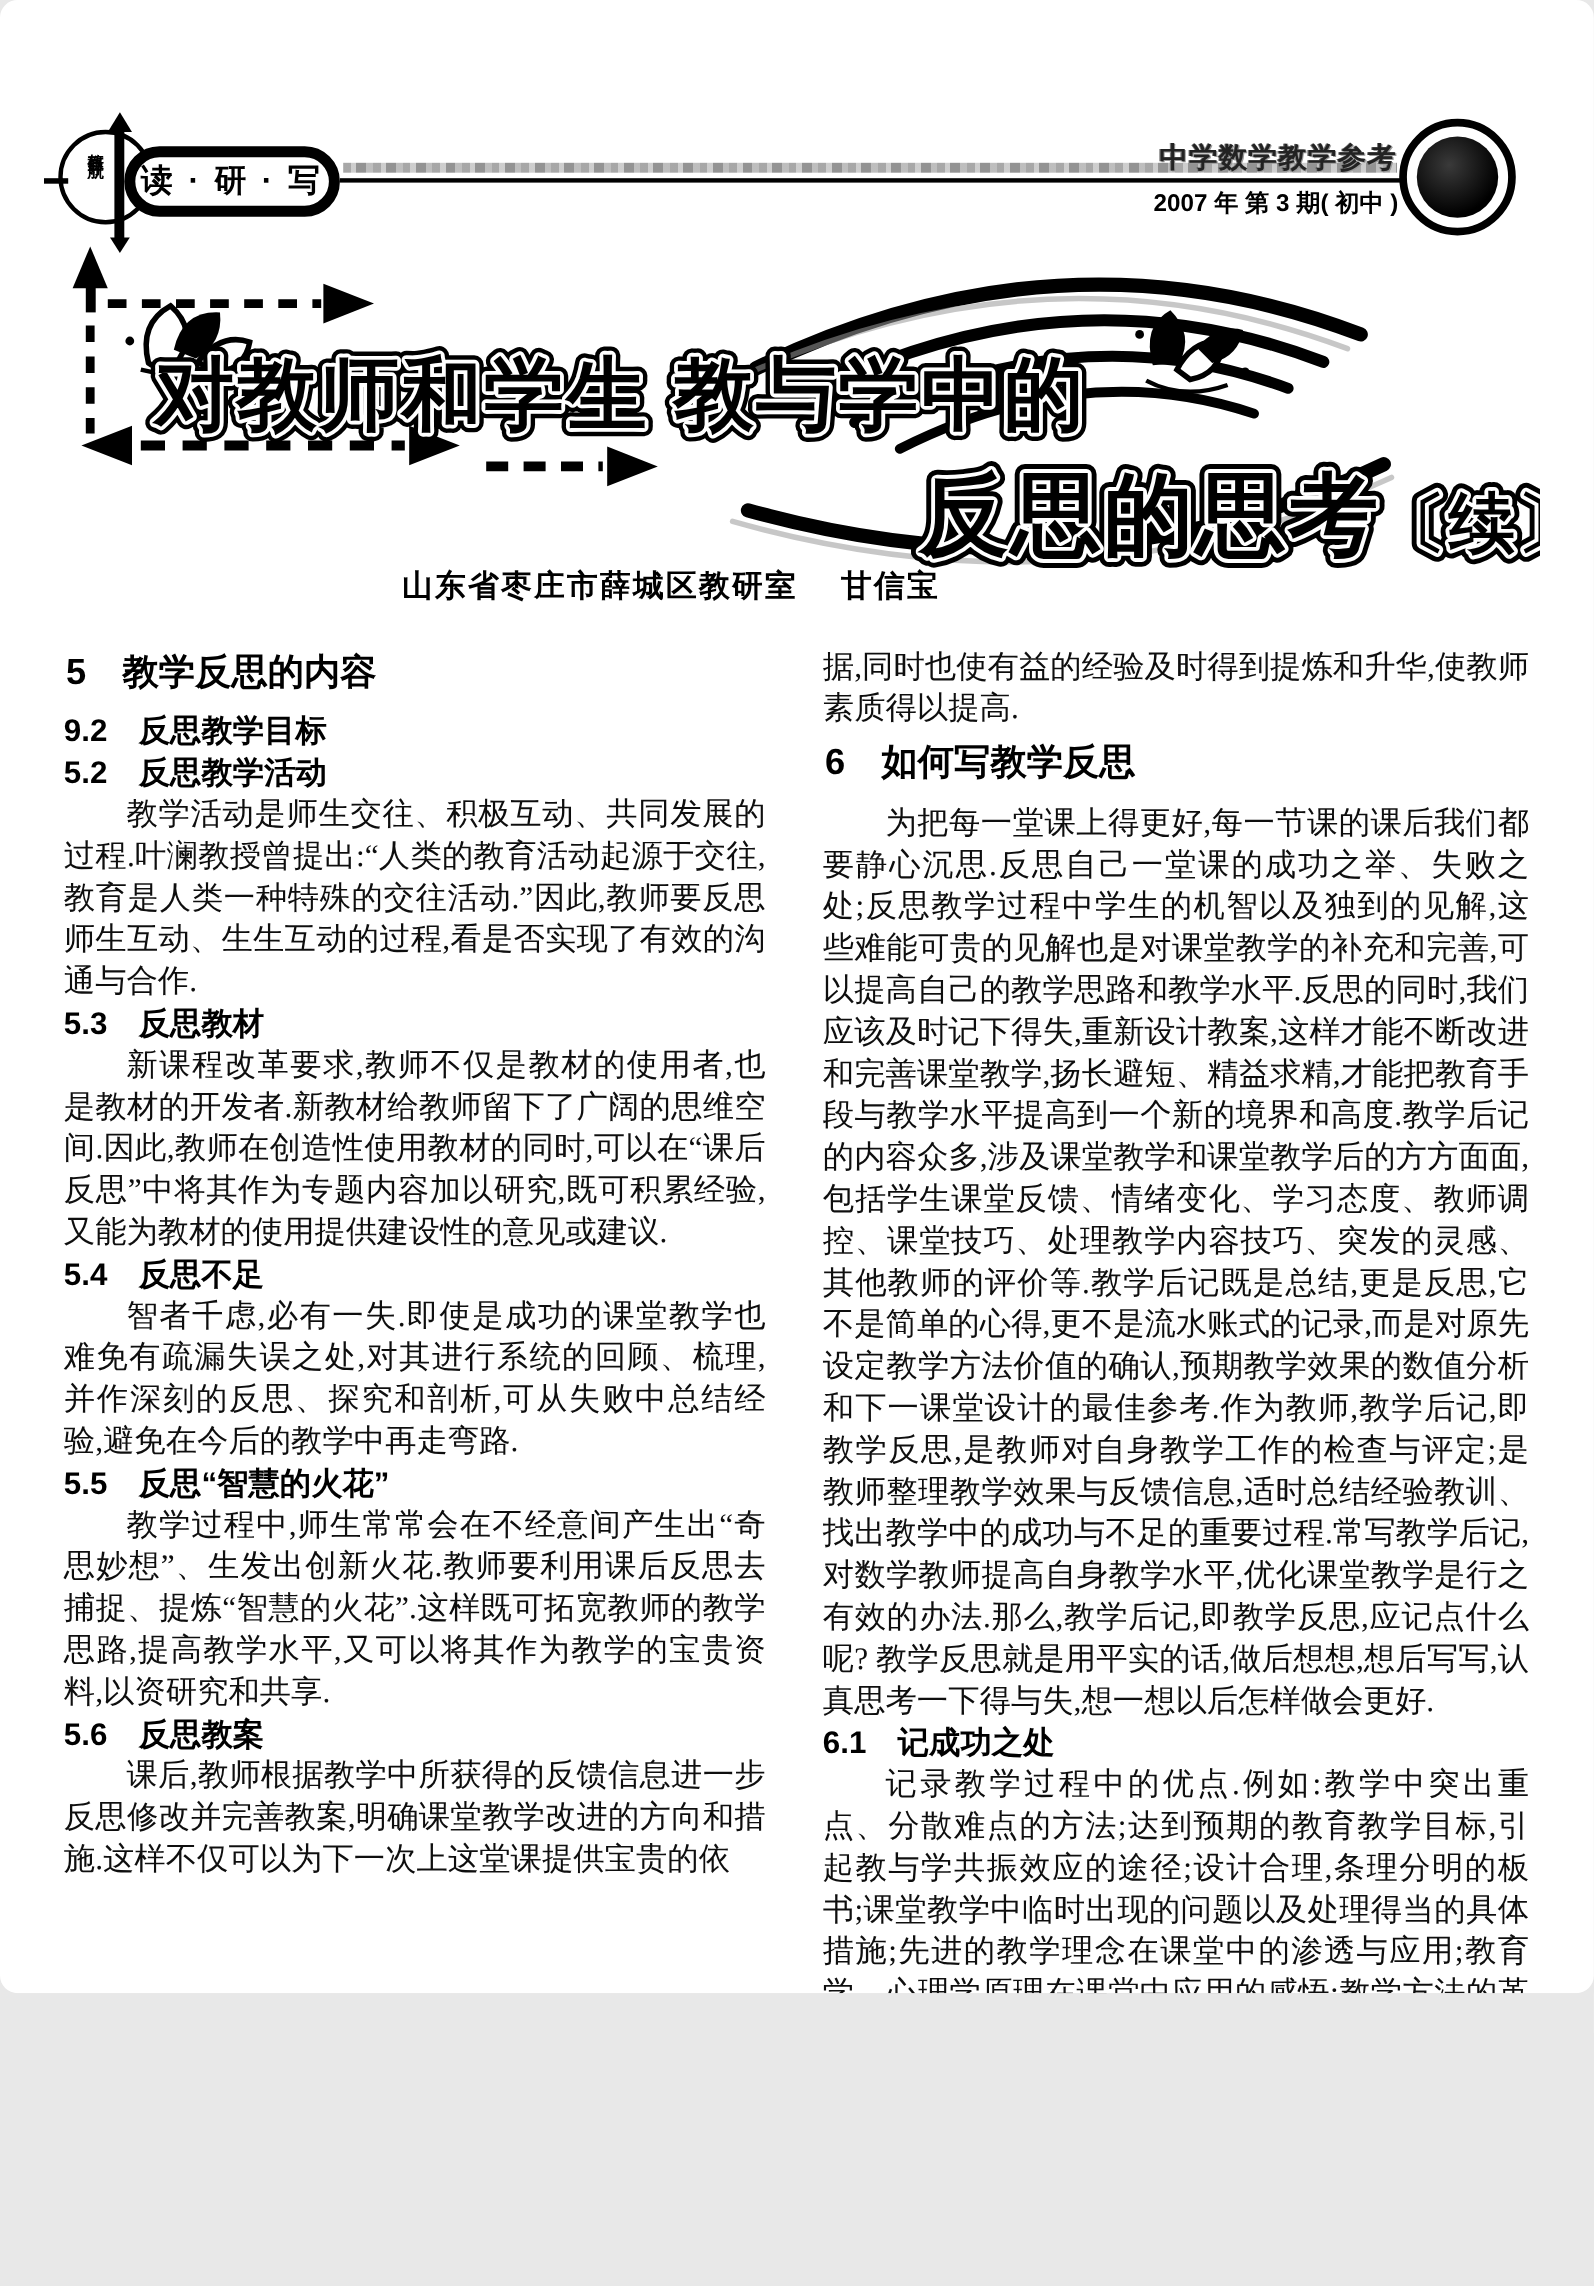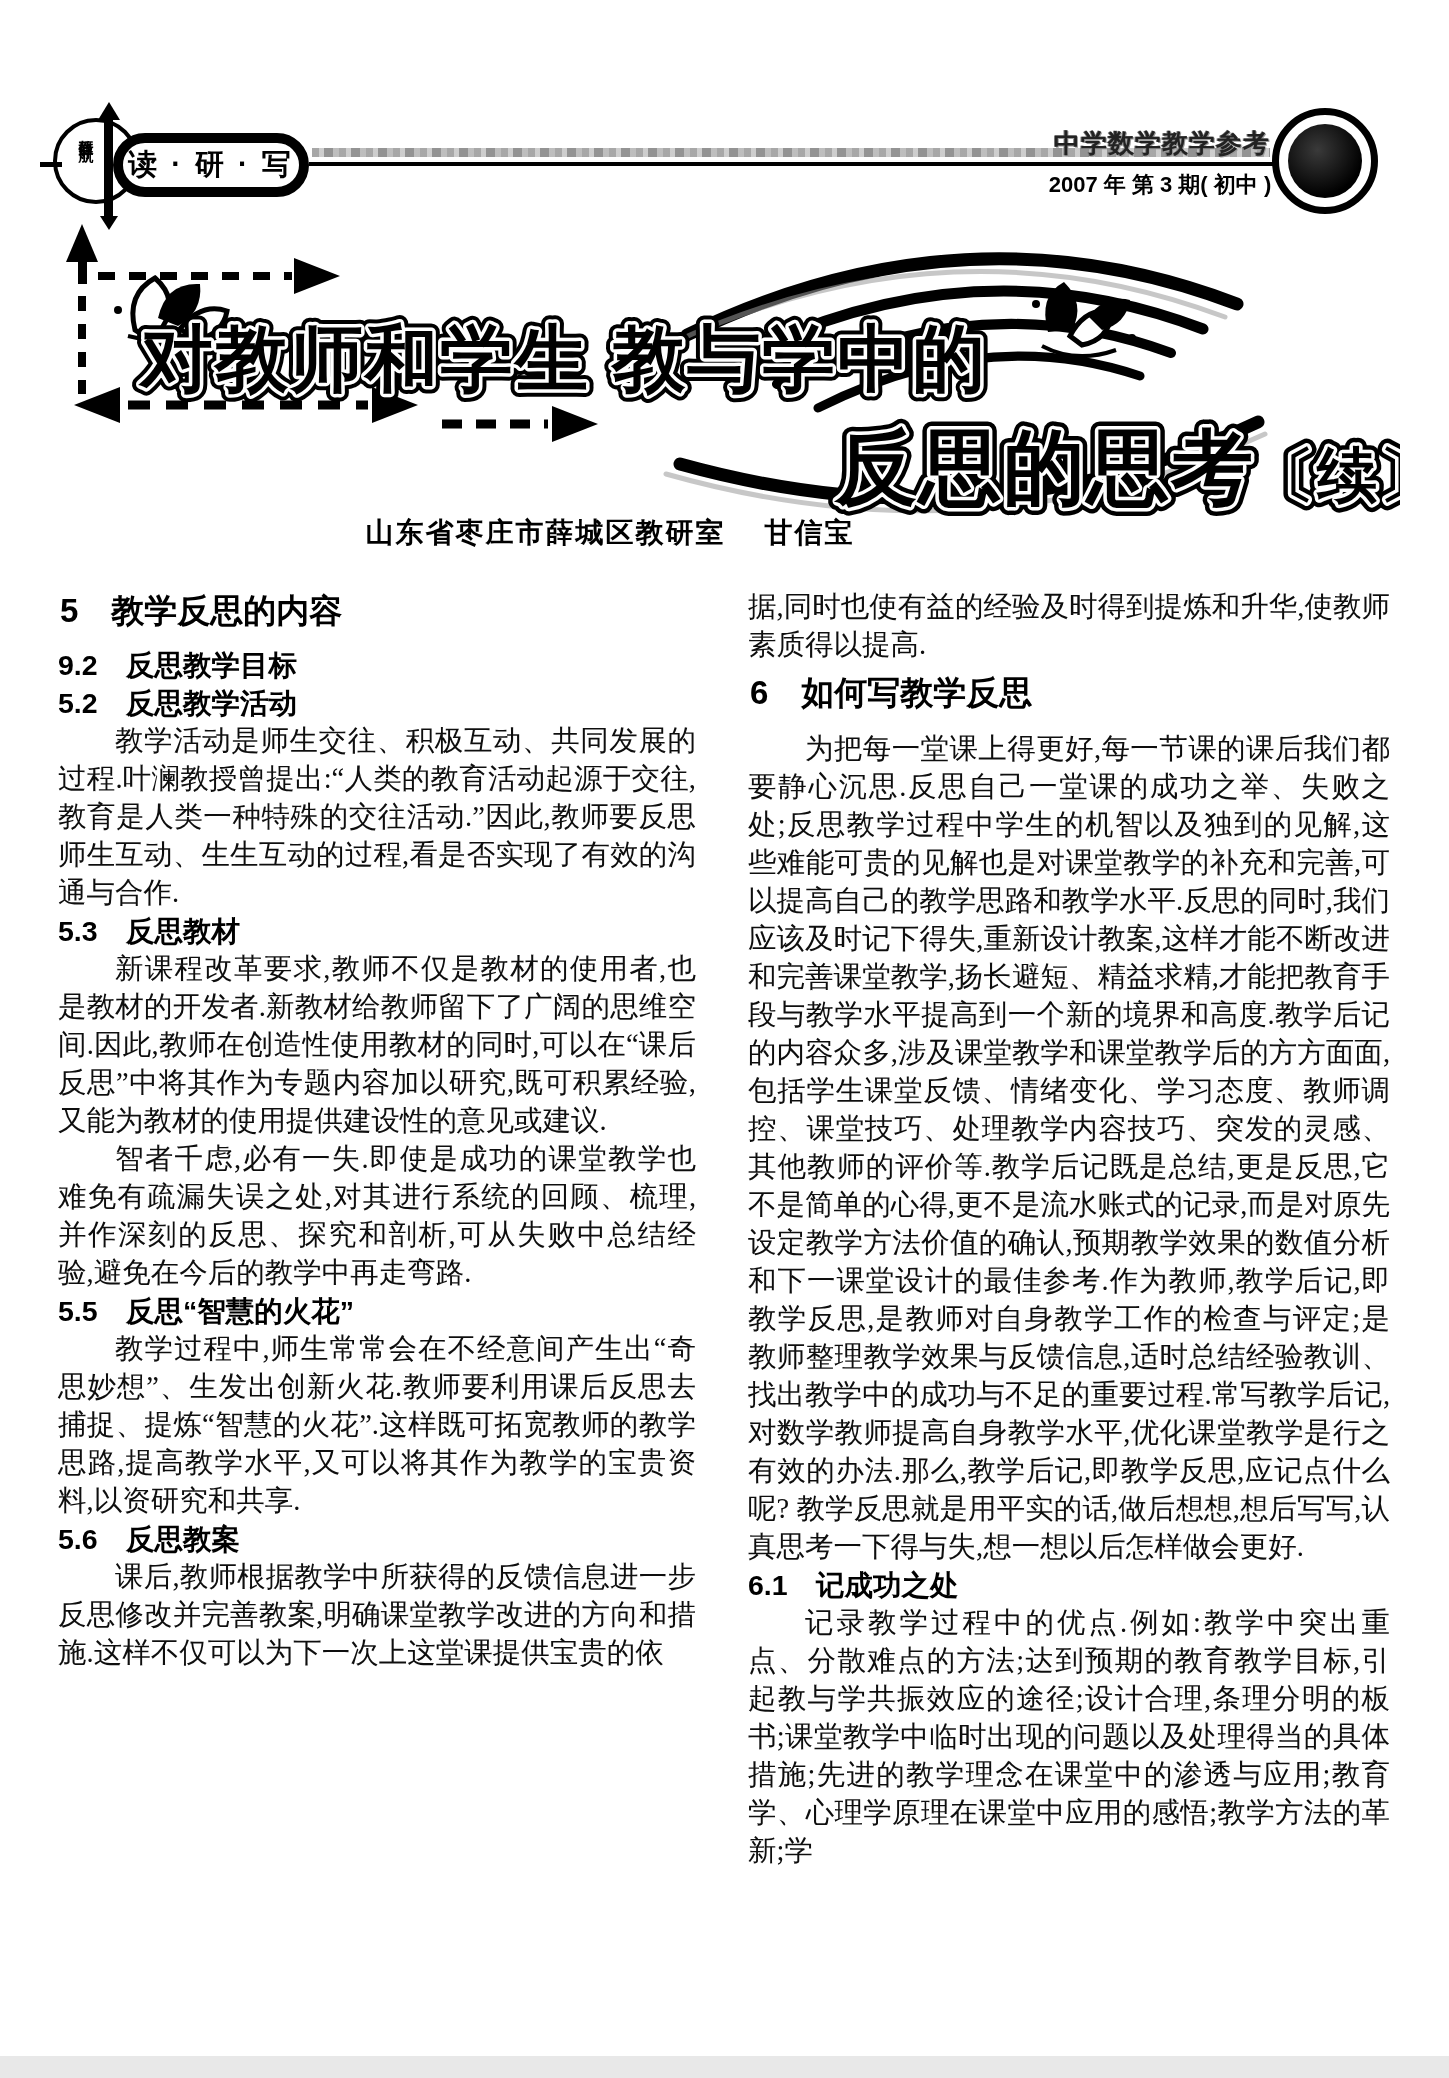--- a/index.html
+++ b/index.html
@@ -1,17 +1,17 @@
 <!DOCTYPE html>
 <html><head>
 <meta charset="utf-8">
 <style>
   html,body{margin:0;padding:0;background:#e8e8e8;}
-  #page{position:relative;width:1449px;height:2056px;background:#ffffff;overflow:hidden;
-        font-family:"Liberation Serif","DejaVu Serif",serif;color:#111;}
+  #page{position:relative;width:1449px;height:1812px;background:#ffffff;overflow:hidden;
+        font-family:"Liberation Serif","DejaVu Serif",serif;color:#111;border-radius:16px;}
   
   .badge-circle{position:absolute;left:53px;top:118px;width:86px;height:86px;border:4px solid #000;
         border-radius:50%;background:#fff;box-sizing:border-box;}
   .badge-vtext{position:absolute;left:76px;top:128px;height:70px;writing-mode:vertical-rl;
         font-family:"Liberation Sans","DejaVu Sans",sans-serif;font-weight:bold;font-size:15px;
         letter-spacing:2px;color:#000;}
   .badge-bar{position:absolute;left:104px;top:118px;width:9px;height:100px;background:#000;}
   .badge-bar-uparrow{position:absolute;left:98px;top:102px;width:0;height:0;
         border-left:11px solid transparent;border-right:11px solid transparent;border-bottom:18px solid #000;}
   .badge-bar-dnarrow{position:absolute;left:100px;top:216px;width:0;height:0;
@@ -140,20 +140,21 @@
 
   <div class="author-line">山东省枣庄市薛城区教研室　 甘信宝</div>
 
   <div class="col col-left">
     <div class="h1">5　教学反思的内容</div>
     <div class="h2">9.2　反思教学目标</div>
     <div class="h2">5.2　反思教学活动</div>
     <p class="para">教学活动是师生交往、积极互动、共同发展的过程.叶澜教授曾提出:“人类的教育活动起源于交往,教育是人类一种特殊的交往活动.”因此,教师要反思师生互动、生生互动的过程,看是否实现了有效的沟通与合作.</p>
     <div class="h2">5.3　反思教材</div>
     <p class="para">新课程改革要求,教师不仅是教材的使用者,也是教材的开发者.新教材给教师留下了广阔的思维空间.因此,教师在创造性使用教材的同时,可以在“课后反思”中将其作为专题内容加以研究,既可积累经验,又能为教材的使用提供建设性的意见或建议.</p>
+    <div class="h2">5.4　反思不足</div>
     <p class="para">智者千虑,必有一失.即使是成功的课堂教学也难免有疏漏失误之处,对其进行系统的回顾、梳理,并作深刻的反思、探究和剖析,可从失败中总结经验,避免在今后的教学中再走弯路.</p>
     <div class="h2">5.5　反思“智慧的火花”</div>
     <p class="para">教学过程中,师生常常会在不经意间产生出“奇思妙想”、生发出创新火花.教师要利用课后反思去捕捉、提炼“智慧的火花”.这样既可拓宽教师的教学思路,提高教学水平,又可以将其作为教学的宝贵资料,以资研究和共享.</p>
     <div class="h2">5.6　反思教案</div>
     <p class="para">课后,教师根据教学中所获得的反馈信息进一步反思修改并完善教案,明确课堂教学改进的方向和措施.这样不仅可以为下一次上这堂课提供宝贵的依</p>
   </div>
 
   <div class="col col-right">
     <p class="para-cont">据,同时也使有益的经验及时得到提炼和升华,使教师素质得以提高.</p>
     <div class="h1 mt">6　如何写教学反思</div>

